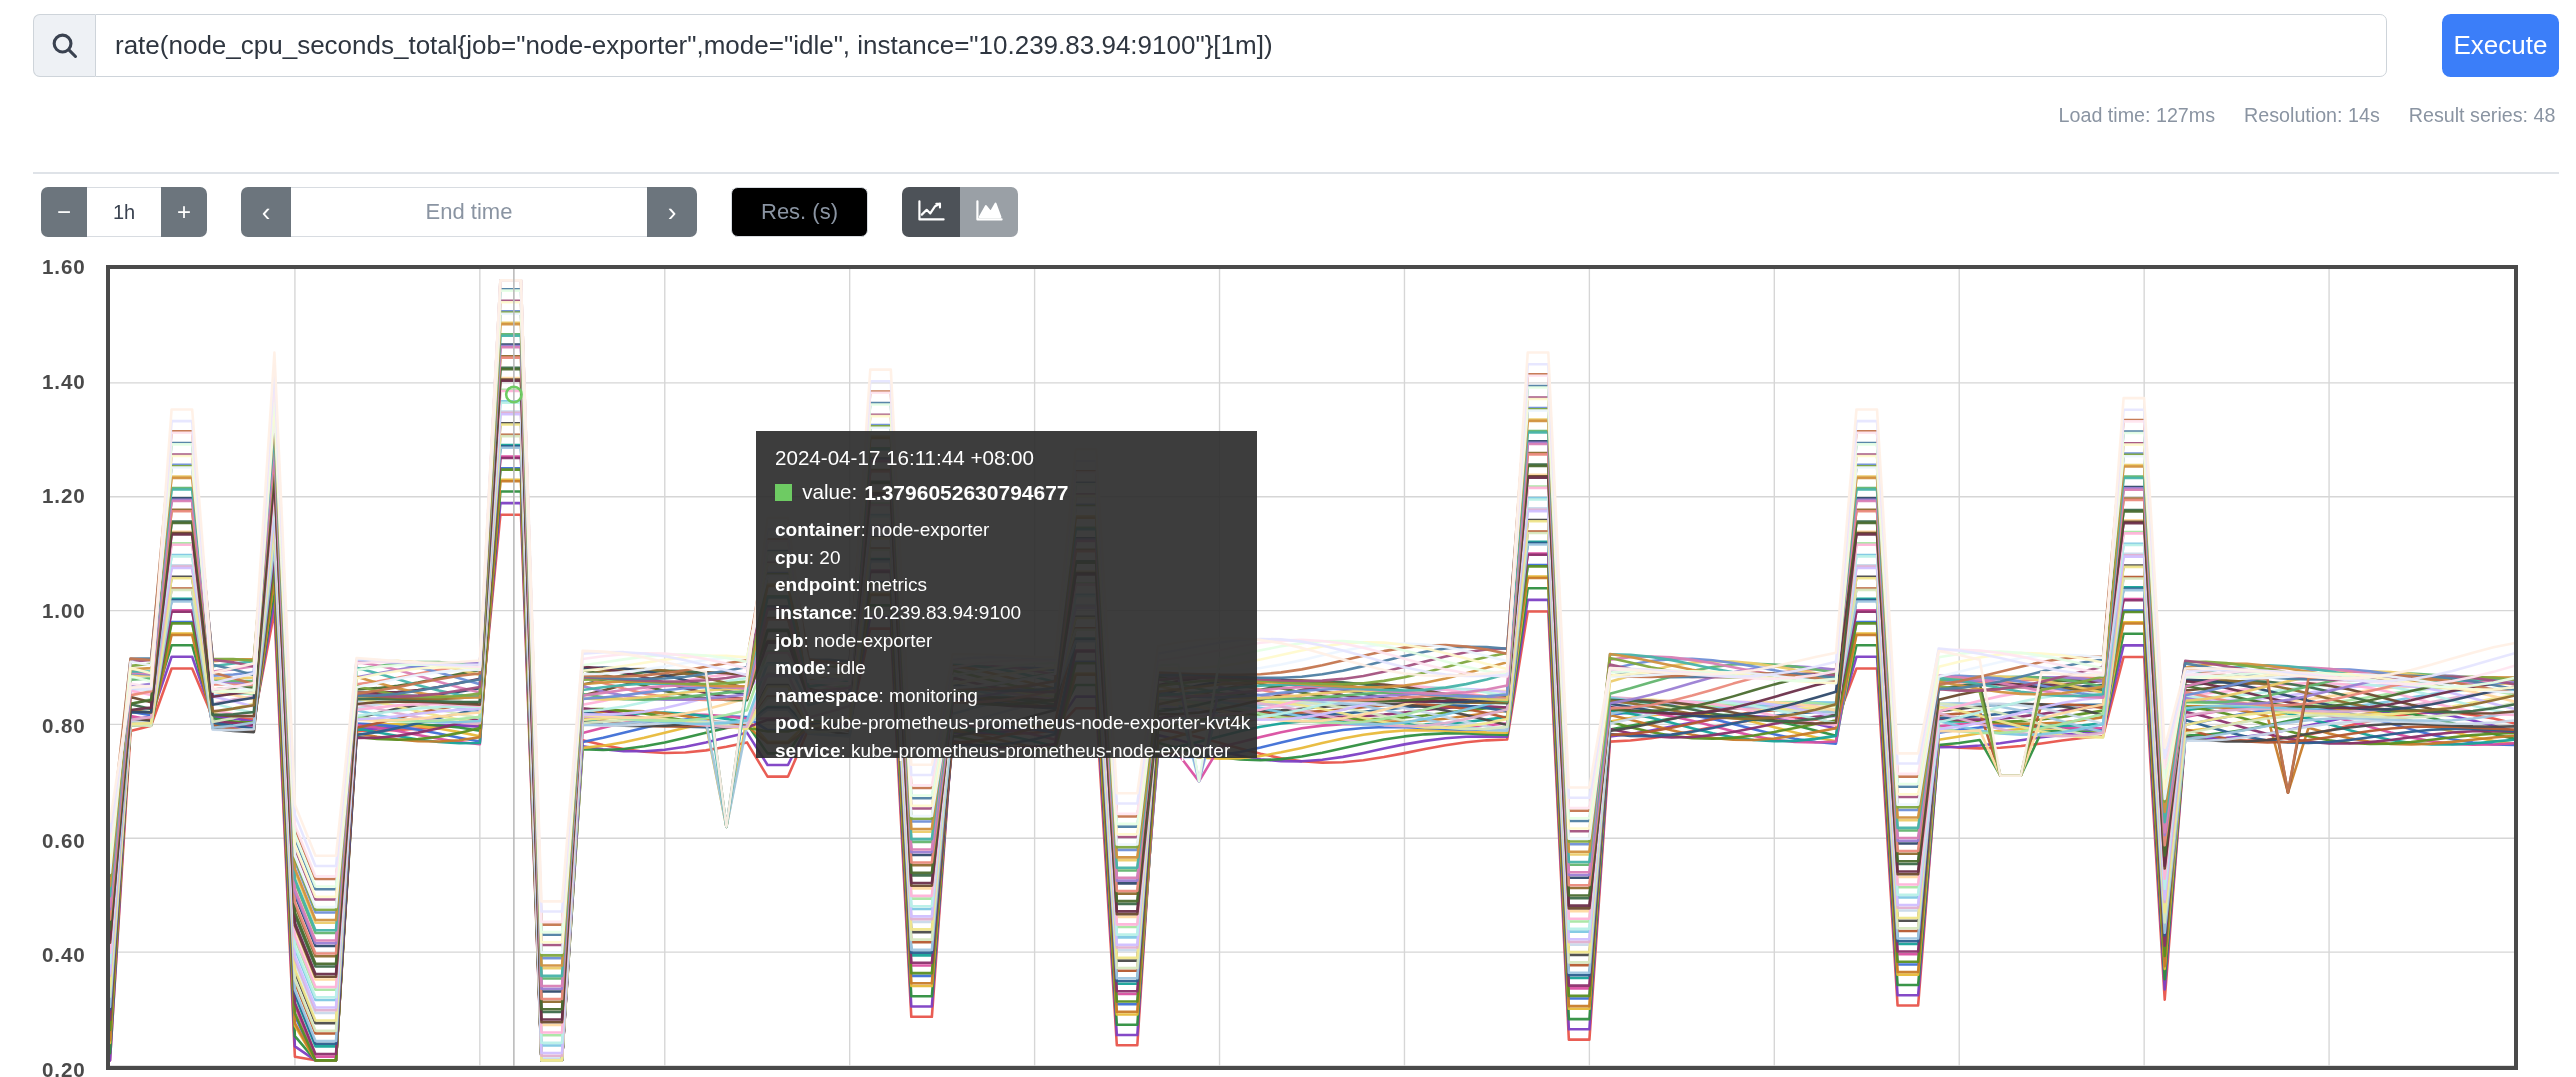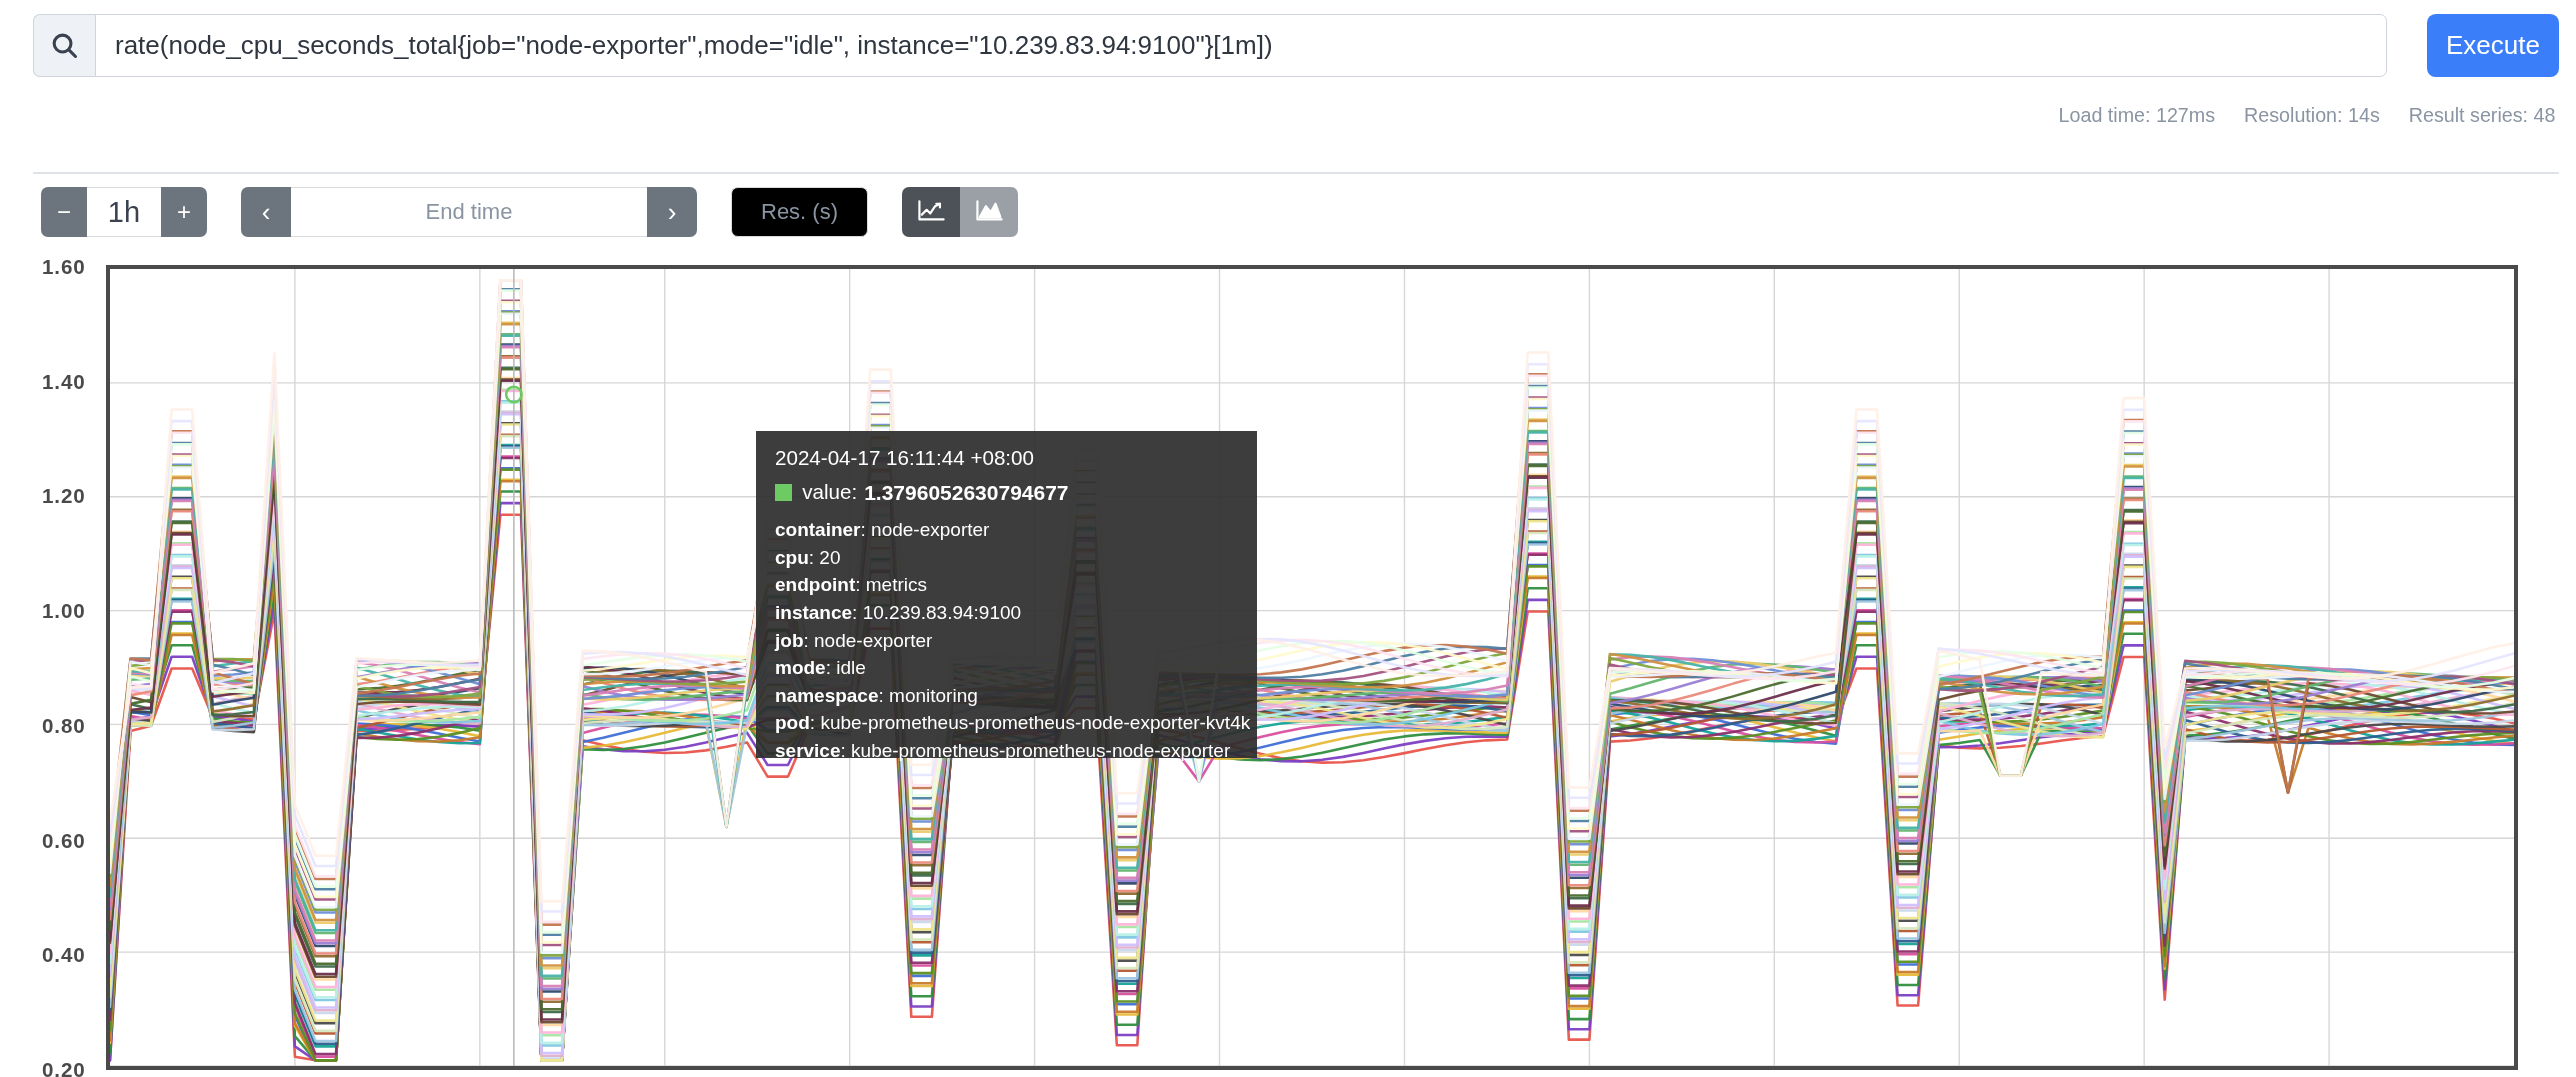--- a/index.html
+++ b/index.html
@@ -42,21 +42,21 @@
     color: #2f3640;
     padding: 0 19px;
     outline: none;
     background: #fff;
     line-height: 60px;
     white-space: nowrap;
     overflow: hidden;
   }
   .execute-btn {
     position: absolute; right: 17px; top: 13.7px;
-    width: 132px; height: 63px;
+    width: 117px; height: 63px;
     background: #3b7ef9;
     color: #ffffff;
     border: none;
     border-radius: 8.6px;
     font-family: "Liberation Sans", sans-serif;
     font-size: 26px;
     cursor: pointer;
     display:flex; align-items:center; justify-content:center;
   }
 
@@ -112,21 +112,21 @@
     font-size: 24px; font-family: "Liberation Sans", sans-serif;
     display:flex; align-items:center; justify-content:center;
     cursor: pointer; height: 50px;
   }
   .gbtn-minus { width: 46px; border-radius: 6.9px 0 0 6.9px; }
   .gbtn-plus  { width: 46px; border-radius: 0 6.9px 6.9px 0; }
   .range-val {
     width: 74px; height:50px; background:#fff;
     border-top: 1.7px solid #d8dce1; border-bottom: 1.7px solid #d8dce1;
     display:flex; align-items:center; justify-content:center;
-    font-size: 29px; color:#3a4250;
+    font-size: 20px; color:#3a4250;
   }
   .gbtn-left { width: 50px; border-radius: 6.9px 0 0 6.9px; font-size: 26px;}
   .gbtn-right{ width: 50px; border-radius: 0 6.9px 6.9px 0; font-size: 26px;}
   .endtime-field {
     width: 356px; height: 50px; background:#fff;
     border-top: 1.7px solid #d8dce1; border-bottom: 1.7px solid #d8dce1;
     display:flex; align-items:center; justify-content:center;
     font-size: 22px; color:#8a94a2;
     cursor: text;
   }

